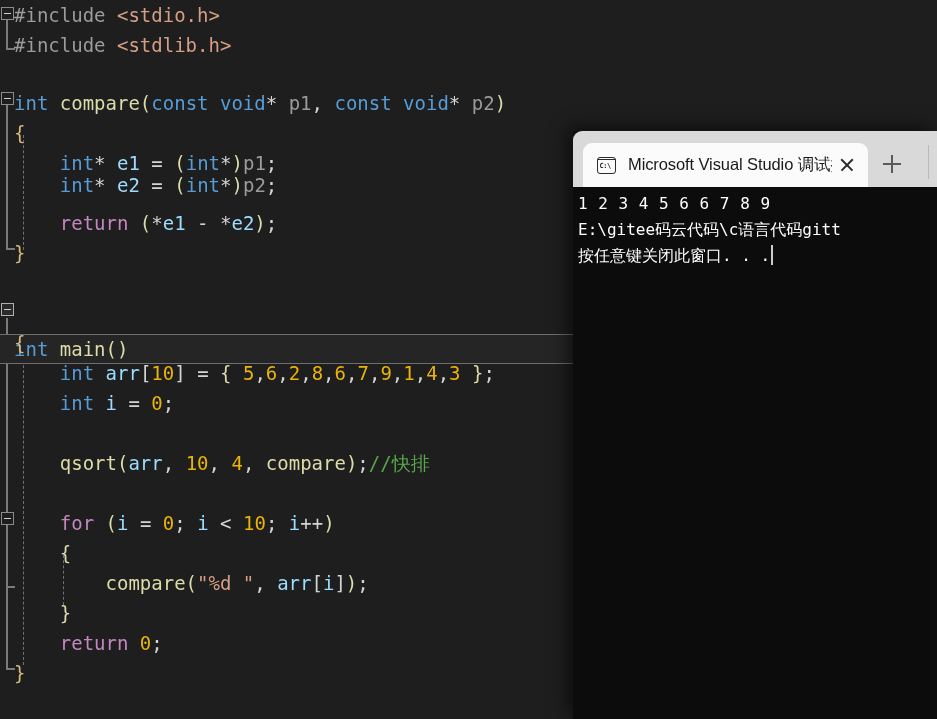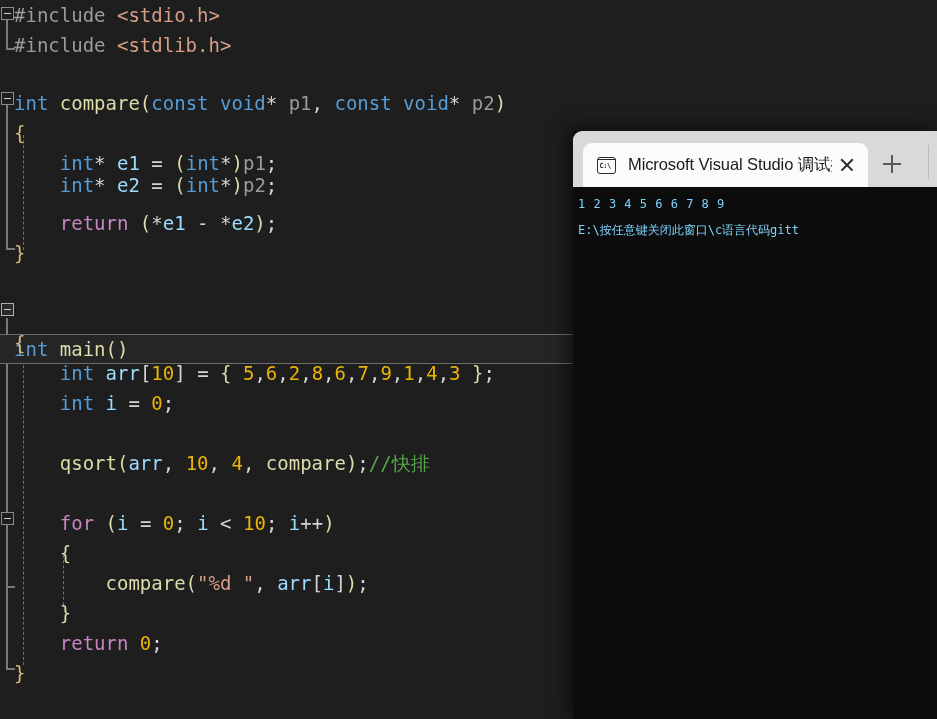--- a/index.html
+++ b/index.html
@@ -216,23 +216,23 @@
   #console-body {
     position: absolute;
     left: 0; top: 56px;
     right: 0; bottom: 0;
     background: #0c0c0c;
     padding: 4px 0 0 5px;
   }
 
   .console-line {
     font-family: "DejaVu Sans Mono", monospace;
-    font-size: 12px;
+    font-size: 16px;
     line-height: 26px;
-    color: #7dd3fc;
+    color: #ffffff;
     white-space: pre;
     letter-spacing: 0.5px;
   }
   .console-line.cjk { letter-spacing: 0px; }
 
   #caret {
     display: inline-block;
     width: 2px;
     height: 20px;
     background: #cccccc;
@@ -303,17 +303,18 @@
         <div id="tab-title">Microsoft Visual Studio 调试控</div>
         <div id="tab-close"></div>
       </div>
 
       <div id="tab-new"></div>
       <div id="titlebar-divider"></div>
     </div>
 
     <div id="console-body">
       <div class="console-line">1 2 3 4 5 6 6 7 8 9</div>
-      <div class="console-line cjk">E:\按任意键关闭此窗口\c语言代码gitt</div>
+      <div class="console-line cjk">E:\gitee码云代码\c语言代码gitt</div>
+      <div class="console-line cjk"><span>按任意键关闭此窗口. . .</span><span id="caret"></span></div>
     </div>
   </div>
 
 </div>
 
 </body></html>

